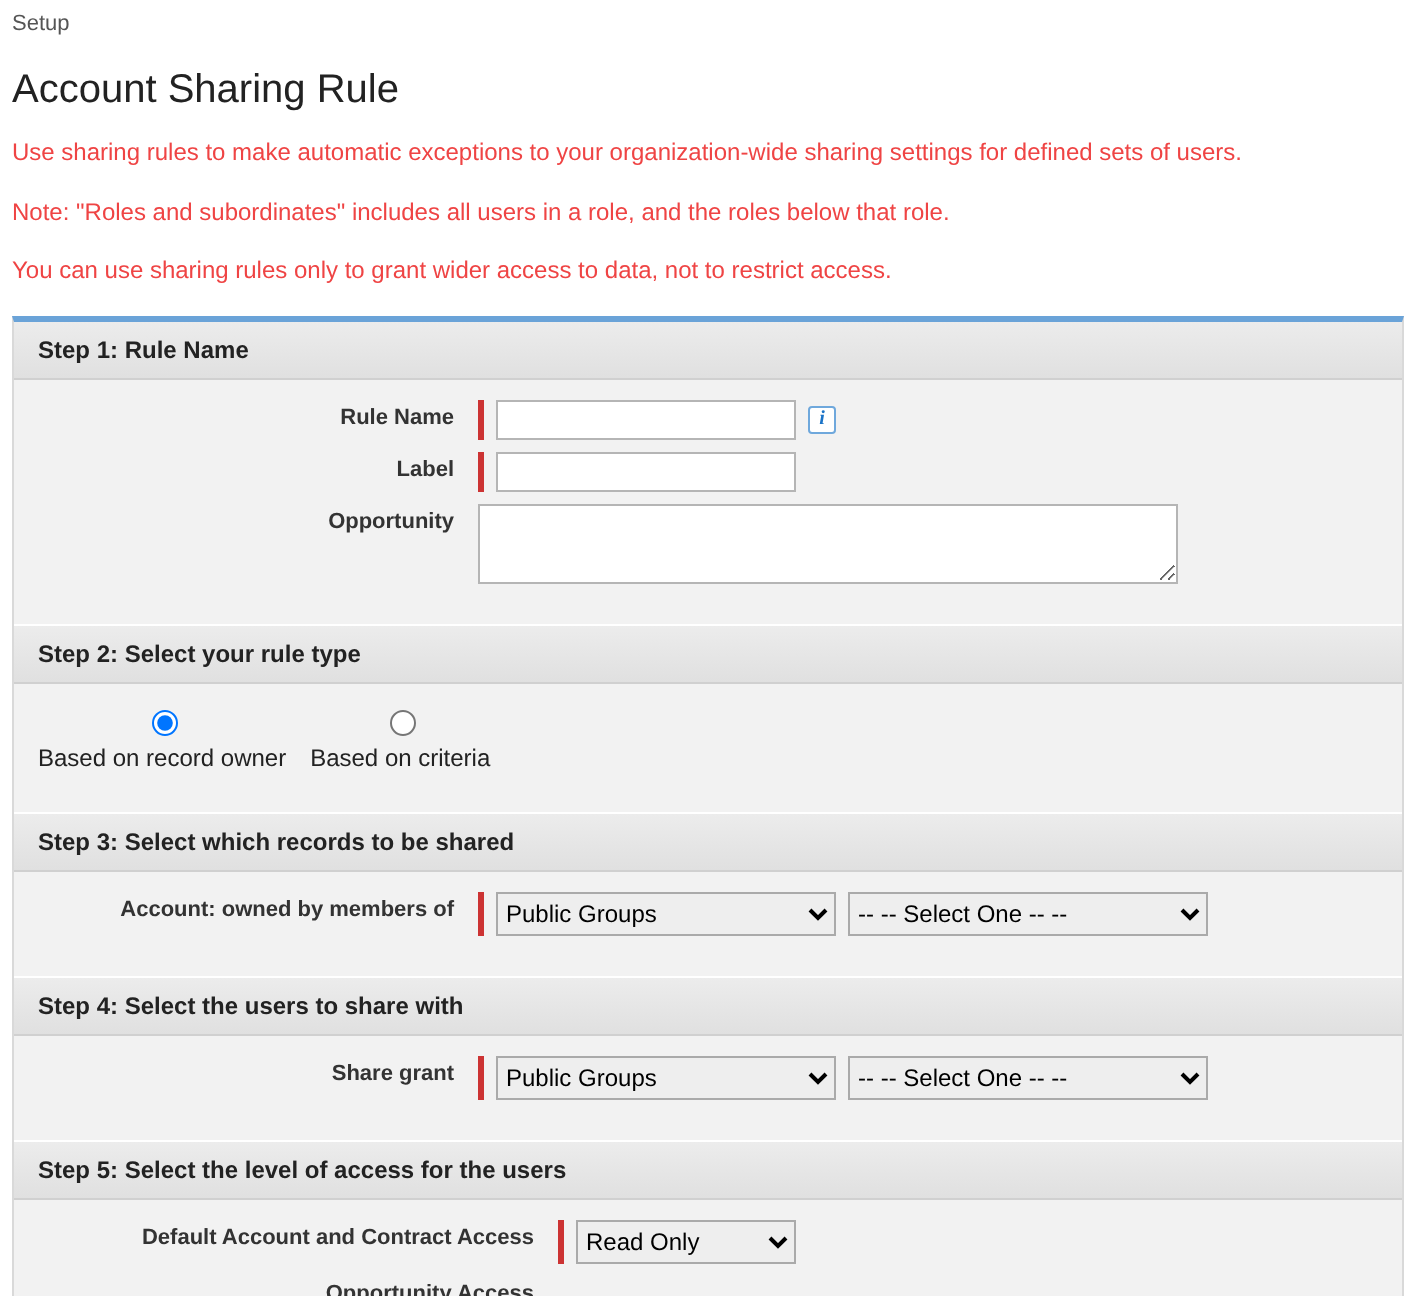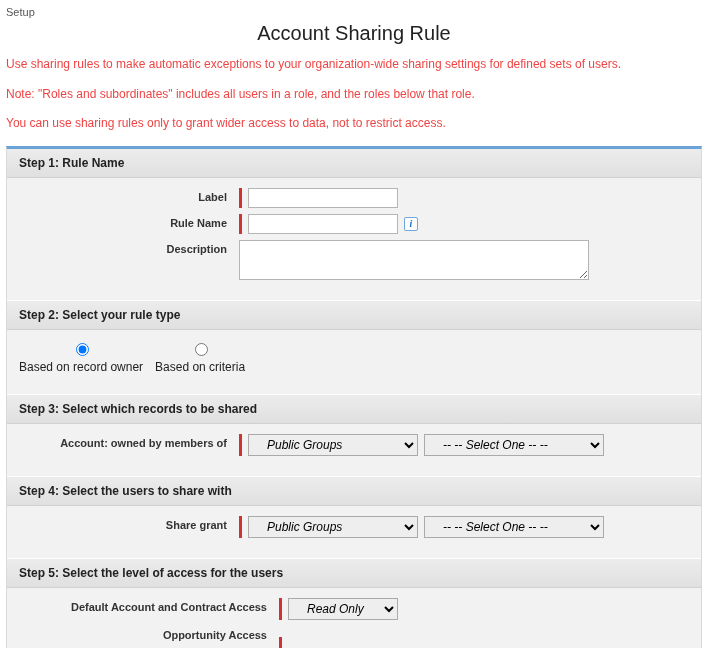--- a/index.html
+++ b/index.html
@@ -8,28 +8,27 @@
     padding: 6px;
     font-family: Arial, Helvetica, sans-serif;
     font-size: 12px;
     color: #222;
     background: #fff;
     width: 708px;
   }
   .breadcrumb {
     font-size: 11px;
     color: #555;
-    margin: 0 0 4px 0;
+    margin: 0 0 16px 0;
   }
   h1.page-title {
     font-size: 20px;
     font-weight: 500;
     margin: 0 0 12px 0;
     color: #222;
-    text-align: center;
   }
   .intro p {
     margin: 0 0 14px 0;
     font-size: 12px;
     color: #ef4444;
     line-height: 1.3;
   }
   .panel {
     border: 1px solid #d9d9d9;
     border-top: 3px solid #6aa3d8;
@@ -115,22 +114,21 @@
     display:inline-flex;
     align-items:center;
     gap:4px;
     flex-direction:column;
   }
   select.sel {
     height:22px;
     border:1px solid #aaa;
     background:#eee;
     font-size:12px;
-    padding:1px 14px;
-    font-style:italic;
+    padding:1px 0;
   }
   .sel.cat { width:170px; }
   .sel.val { width:180px; }
   .sel.acc { width:110px; }
   .sel.sm { width:112px;margin-top:22px; }
   .panel .step-header:first-child { border-top:none; }
 </style>
 </head>
 <body>
 
@@ -141,36 +139,36 @@
   <p>Use sharing rules to make automatic exceptions to your organization-wide sharing settings for defined sets of users.</p>
   <p>Note: "Roles and subordinates" includes all users in a role, and the roles below that role.</p>
   <p>You can use sharing rules only to grant wider access to data, not to restrict access.</p>
 </div>
 
 <div class="panel">
 
   <div class="step-header">Step 1: Rule Name</div>
   <div class="step-body">
     <div class="form-row">
-      <div class="lbl">Label</div>
-      <div class="ctl">
-        <span class="req-mark"></span>
-        <input type="text" class="txt label-input" value="" style="">
-      </div>
-    </div>
-    <div class="form-row">
       <div class="lbl">Rule Name</div>
       <div class="ctl">
         <span class="req-mark"></span>
         <input type="text" class="txt name-input" value="" style="">
         <span class="info-icon">i</span>
       </div>
     </div>
     <div class="form-row">
-      <div class="lbl">Description</div>
+      <div class="lbl">Label</div>
+      <div class="ctl">
+        <span class="req-mark"></span>
+        <input type="text" class="txt label-input" value="" style="">
+      </div>
+    </div>
+    <div class="form-row">
+      <div class="lbl">Opportunity</div>
       <div class="ctl">
         <textarea class="desc" style=""></textarea>
       </div>
     </div>
   </div>
 
   <div class="step-header">Step 2: Select your rule type</div>
   <div class="step-body">
     <div class="form-row">
       <div class="ctl radio-row">

